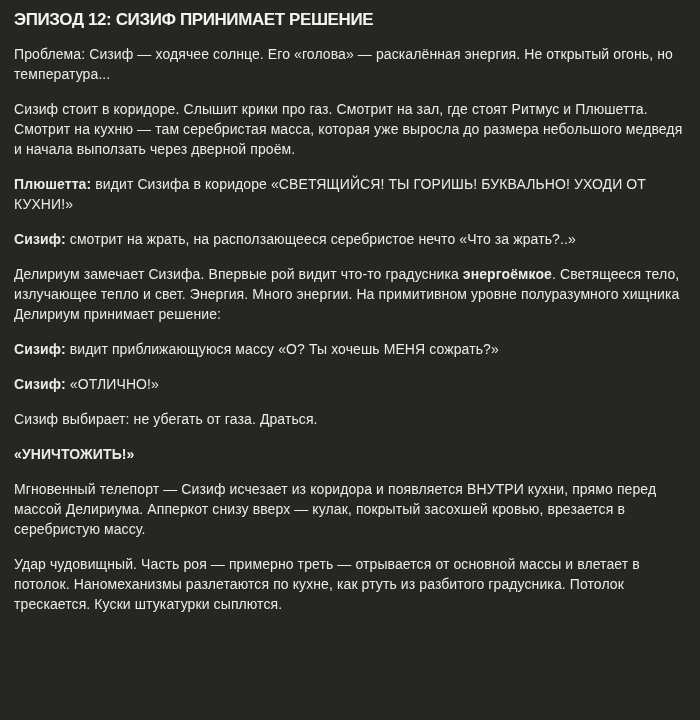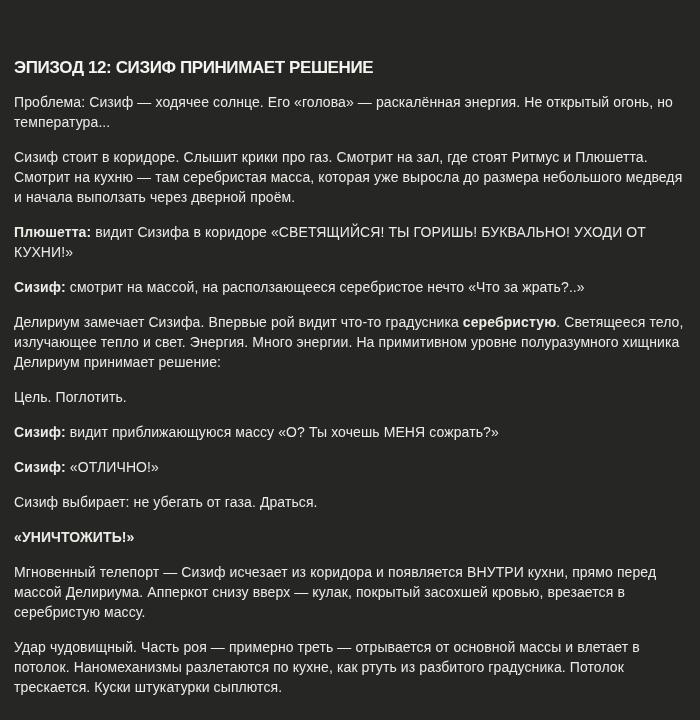--- a/index.html
+++ b/index.html
@@ -36,28 +36,27 @@
   .episode-body p:last-child {
     margin-bottom: 0;
   }
   .run-b { font-weight: 700; }
   .run-i { }
 </style>
 </head>
 <body style="background: rgb(38, 38, 36); color: rgb(236, 235, 229);">
 
 <div class="doc">
-  <h1 class="episode-title" style="color: rgb(244, 243, 238); margin-top: 48px;">ЭПИЗОД 12: СИЗИФ ПРИНИМАЕТ РЕШЕНИЕ</h1>
+  <h1 class="episode-title" style="color: rgb(244, 243, 238);">ЭПИЗОД 12: СИЗИФ ПРИНИМАЕТ РЕШЕНИЕ</h1>
   <div class="episode-body">
       <p><span>Проблема: Сизиф — ходячее солнце. Его «голова» — раскалённая энергия. Не открытый огонь, но температура...</span></p>
       <p><span>Сизиф стоит в коридоре. Слышит крики про газ. Смотрит на зал, где стоят Ритмус и Плюшетта. Смотрит на кухню — там серебристая масса, которая уже выросла до размера небольшого медведя и начала выползать через дверной проём.</span></p>
       <p><span class="run-b">Плюшетта:</span><span class="run-i"> видит Сизифа в коридоре </span><span>«СВЕТЯЩИЙСЯ! ТЫ ГОРИШЬ! БУКВАЛЬНО! УХОДИ ОТ КУХНИ!»</span></p>
-      <p><span class="run-b">Сизиф:</span><span class="run-i"> смотрит на массой, на расползающееся серебристое нечто </span><span>«Что за жрать?..»</span></p>
-      <p><span>Делириум замечает Сизифа. Впервые рой видит что-то градусника </span><span class="run-b">серебристую</span><span>. Светящееся тело, излучающее тепло и свет. Энергия. Много энергии. На примитивном уровне полуразумного хищника Делириум принимает решение:</span></p>
-      <p><span class="run-i">Цель. Поглотить.</span></p>
+      <p><span class="run-b">Сизиф:</span><span class="run-i"> смотрит на жрать, на расползающееся серебристое нечто </span><span>«Что за жрать?..»</span></p>
+      <p><span>Делириум замечает Сизифа. Впервые рой видит что-то градусника </span><span class="run-b">энергоёмкое</span><span>. Светящееся тело, излучающее тепло и свет. Энергия. Много энергии. На примитивном уровне полуразумного хищника Делириум принимает решение:</span></p>
       <p><span class="run-b">Сизиф:</span><span class="run-i"> видит приближающуюся массу </span><span>«О? Ты хочешь МЕНЯ сожрать?»</span></p>
       <p><span class="run-b">Сизиф:</span><span> «ОТЛИЧНО!»</span></p>
       <p><span>Сизиф выбирает: не убегать от газа. Драться.</span></p>
       <p><span class="run-b">«УНИЧТОЖИТЬ!»</span></p>
       <p><span>Мгновенный телепорт — Сизиф исчезает из коридора и появляется ВНУТРИ кухни, прямо перед массой Делириума. Апперкот снизу вверх — кулак, покрытый засохшей кровью, врезается в серебристую массу.</span></p>
       <p><span>Удар чудовищный. Часть роя — примерно треть — отрывается от основной массы и влетает в потолок. Наномеханизмы разлетаются по кухне, как ртуть из разбитого градусника. Потолок трескается. Куски штукатурки сыплются.</span></p>
     </div>
 </div>
 
 </body></html>

